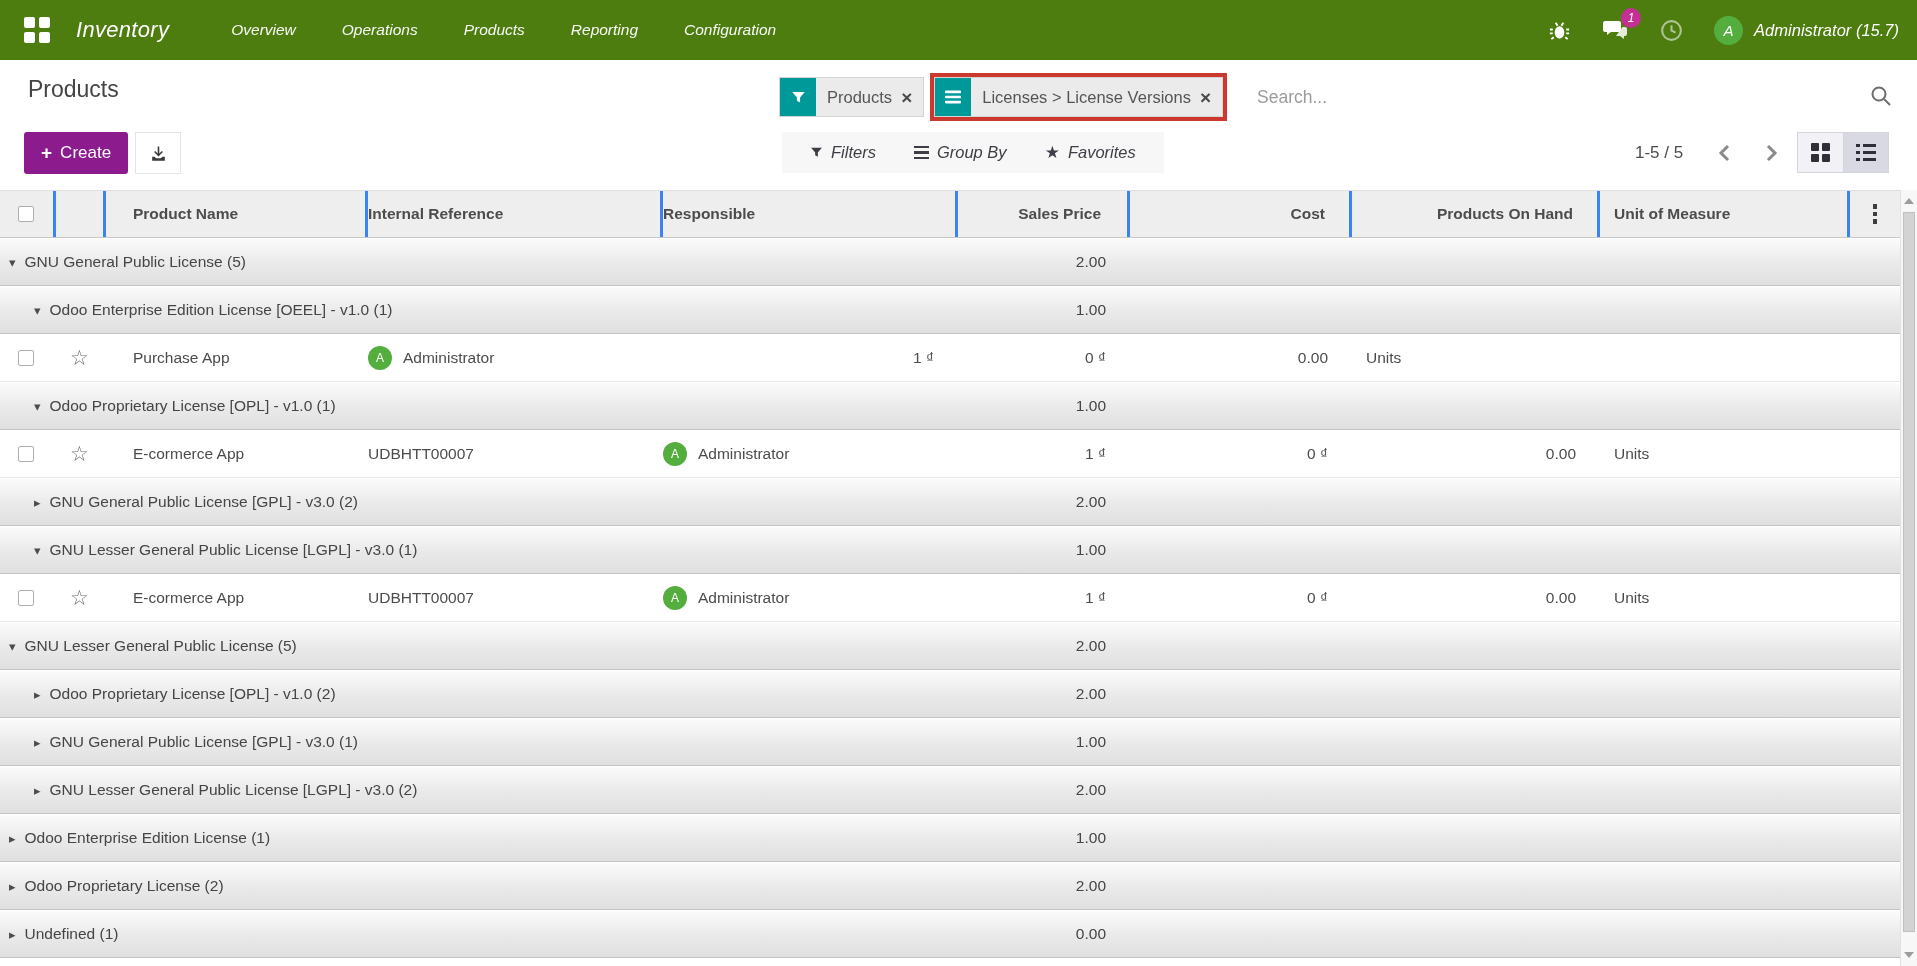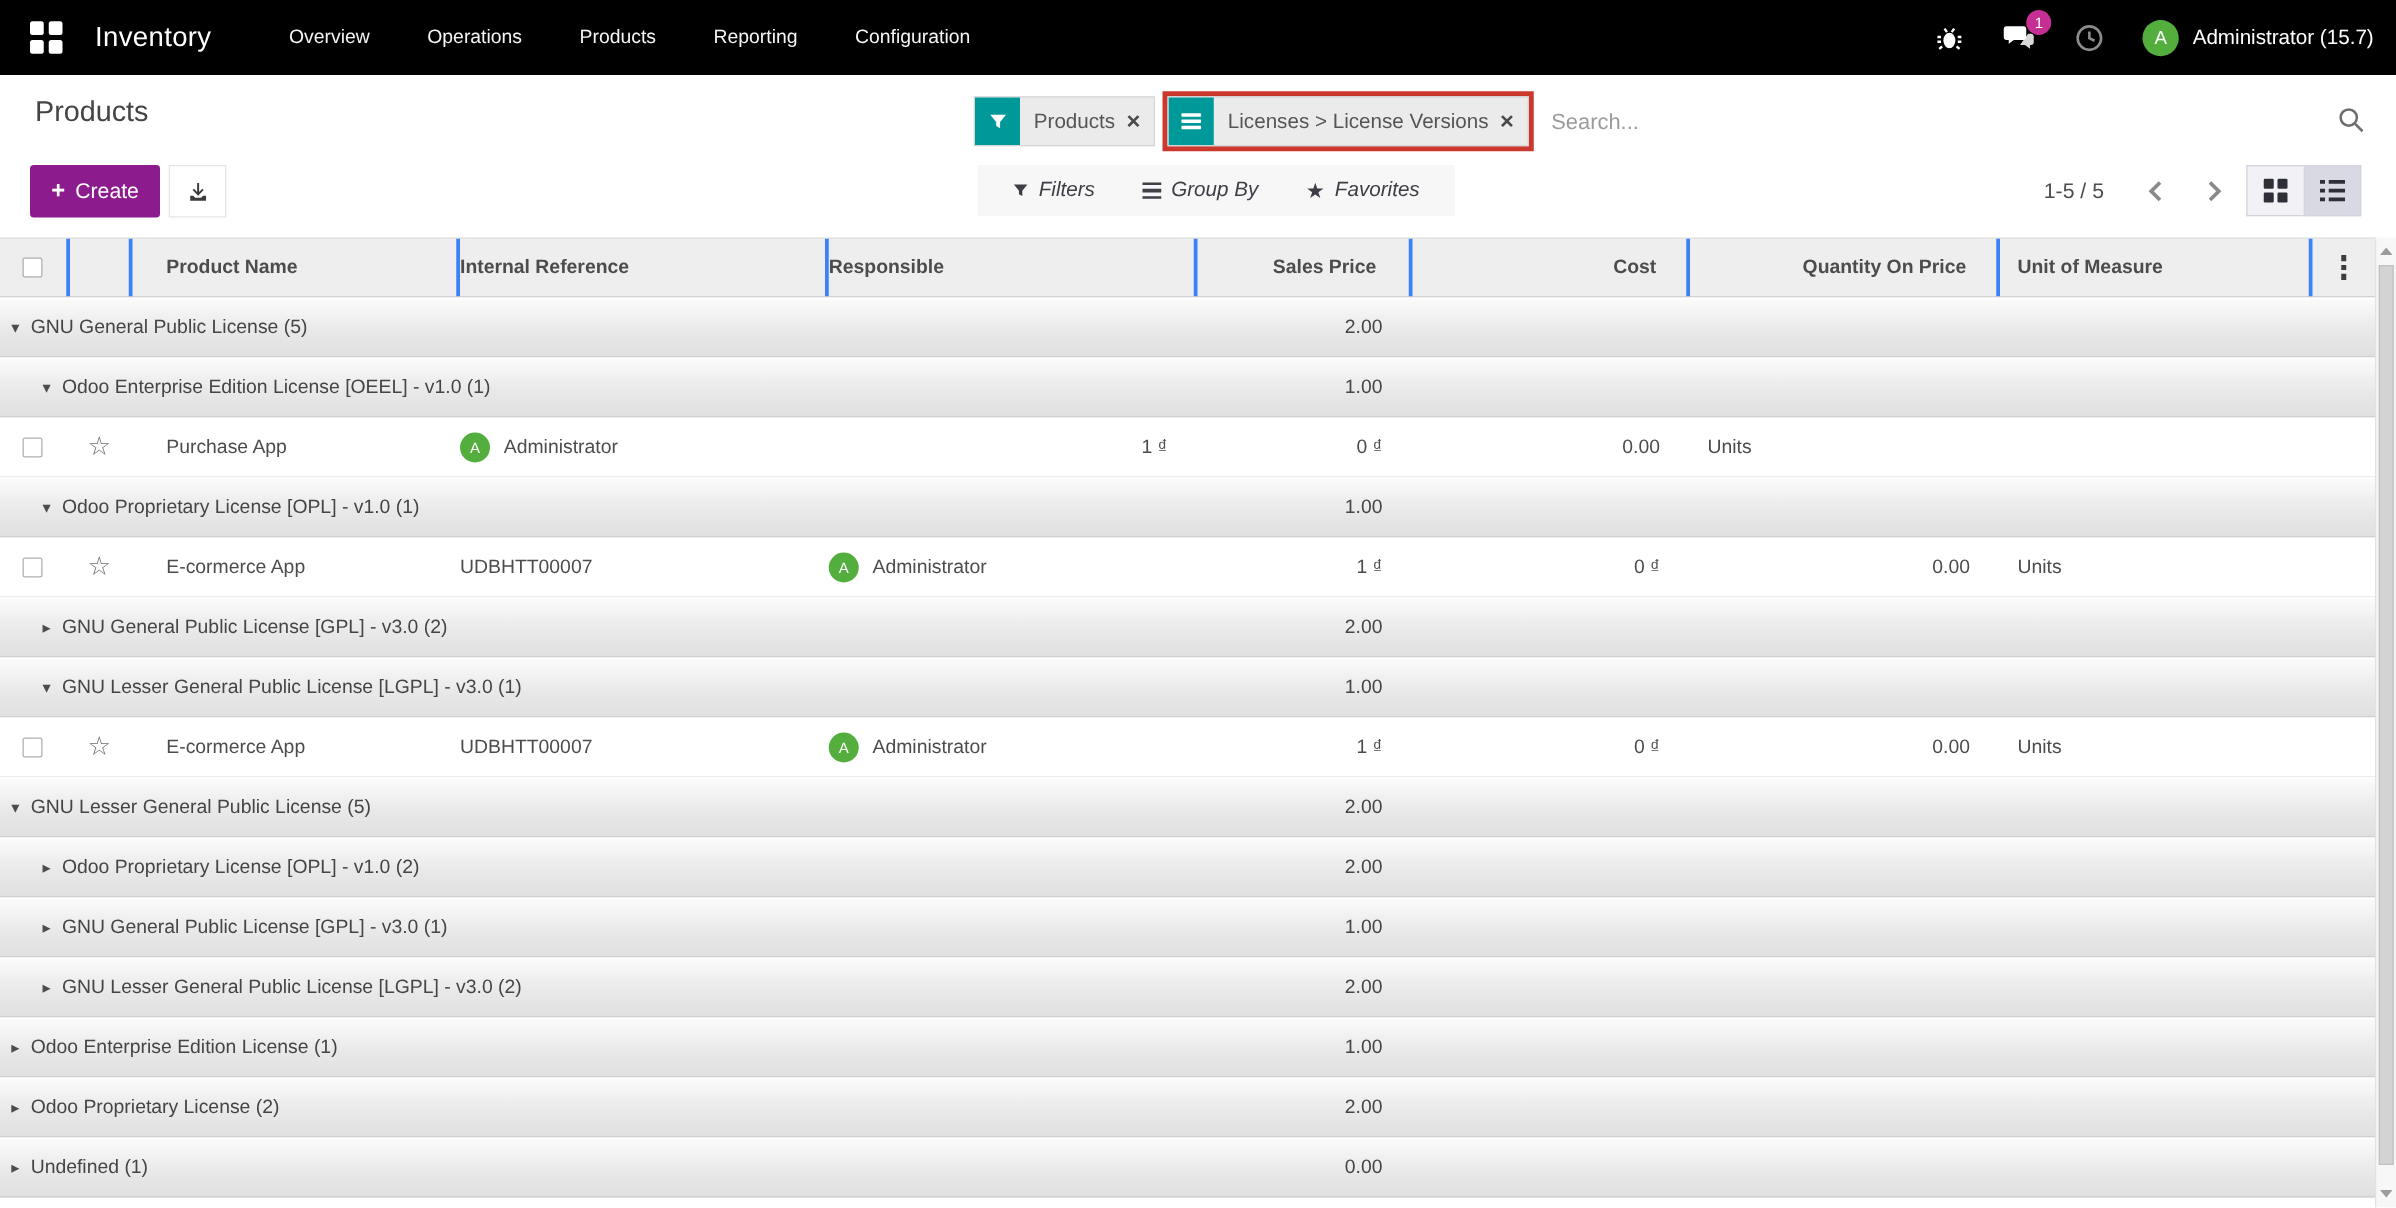--- a/index.html
+++ b/index.html
@@ -4,21 +4,21 @@
 <style>
   * { margin:0; padding:0; box-sizing:border-box; }
   html,body { width:1917px; height:966px; }
   body {
     position:relative; overflow:hidden; background:#fff;
     font-family:"Liberation Sans","DejaVu Sans",sans-serif; color:#4c4c4c;
   }
 
   
   .topbar { position:absolute; top:0; left:0; right:0; height:60px;
-    background:#000000; display:flex; align-items:center; color:#fff; }
+    background:#4d7c0f; display:flex; align-items:center; color:#fff;font-style:italic; }
   .apps-icon { width:26px; height:26px; margin-left:24px; display:grid;
     grid-template-columns:11px 11px; grid-template-rows:11px 11px; gap:4px; cursor:pointer; }
   .apps-icon span { background:#fff; border-radius:2px; }
   .brand { font-size:22px; margin-left:26px; letter-spacing:.3px; cursor:pointer; }
   .topmenu { display:flex; margin-left:62px; gap:46px; font-size:15.5px; }
   .topmenu .item { cursor:pointer; opacity:.96; }
   .top-right { margin-left:auto; display:flex; align-items:center; gap:30px; padding-right:18px; }
   .tb-icon { position:relative; width:26px; height:26px; display:flex; align-items:center; justify-content:center; cursor:pointer; }
   .badge { position:absolute; top:-9px; right:-13px; min-width:20px; height:20px; border-radius:10px;
     background:#c52f94; color:#fff; font-size:12px; display:flex; align-items:center; justify-content:center; padding:0 5px; }
@@ -31,21 +31,21 @@
   .control { position:absolute; top:60px; left:0; right:0; height:130px; background:#fff; }
   .page-title { position:absolute; left:28px; top:16px; font-size:23px; color:#444; }
 
   .searchzone { position:absolute; left:779px; top:17px; display:flex; align-items:center; }
   .facet { display:inline-flex; align-items:stretch; height:40px; border:1px solid #d5d5d5;
     background:#ebebeb; margin-right:10px; cursor:pointer; }
   .facet.highlighted { box-shadow:0 0 0 4px #cb382e; }
   .facet .ficon { width:36px; background:#00999a; display:flex; align-items:center; justify-content:center; }
   .facet .flabel { display:flex; align-items:center; gap:9px; padding:0 11px; font-size:16.5px; color:#555; }
   .facet .fclose { font-weight:bold; font-size:19px; color:#4a4a4a; line-height:1; }
-  .search-placeholder { font-size:17.5px; color:#9b9b9b; margin-left:8px; }
+  .search-placeholder { font-size:17.5px; color:#9b9b9b; margin-left:24px; }
   .magnifier { position:absolute; left:1869px; top:24px; cursor:pointer; }
 
   .btn-create { position:absolute; left:24px; top:72px; height:42px; background:#8c1b8e; color:#fff;
     border:none; border-radius:3px; font-size:17px; padding:0 17px; display:flex; align-items:center; gap:8px;
     font-family:inherit; cursor:pointer; }
   .btn-create .plus { font-size:19px; font-weight:bold; }
   .btn-export { position:absolute; left:135px; top:72px; height:42px; width:46px; background:#fff;
     border:1px solid #e4e4e4; display:flex; align-items:center; justify-content:center; cursor:pointer; }
 
   .searchbtns { position:absolute; left:782px; top:72px; height:41px; background:#f7f7f7;
@@ -274,21 +274,21 @@
   <div class="trow thead">
     <div class="cell c-check">
         <div class="checkbox"></div>
       </div>
     <div class="cell c-star"></div>
     <div class="cell c-name th">Product Name</div>
     <div class="cell th">Internal Reference</div>
     <div class="cell th">Responsible</div>
     <div class="cell th num c-sales">Sales Price</div>
     <div class="cell th num">Cost</div>
-    <div class="cell th num">Quantity On Price</div>
+    <div class="cell th num">Products On Hand</div>
     <div class="cell th c-uom">Unit of Measure</div>
     <div class="cell c-kebab">
         <div class="kebab">
           <span></span>
           <span></span>
           <span></span>
         </div>
       </div>
   </div>
   <div id="tbody">

